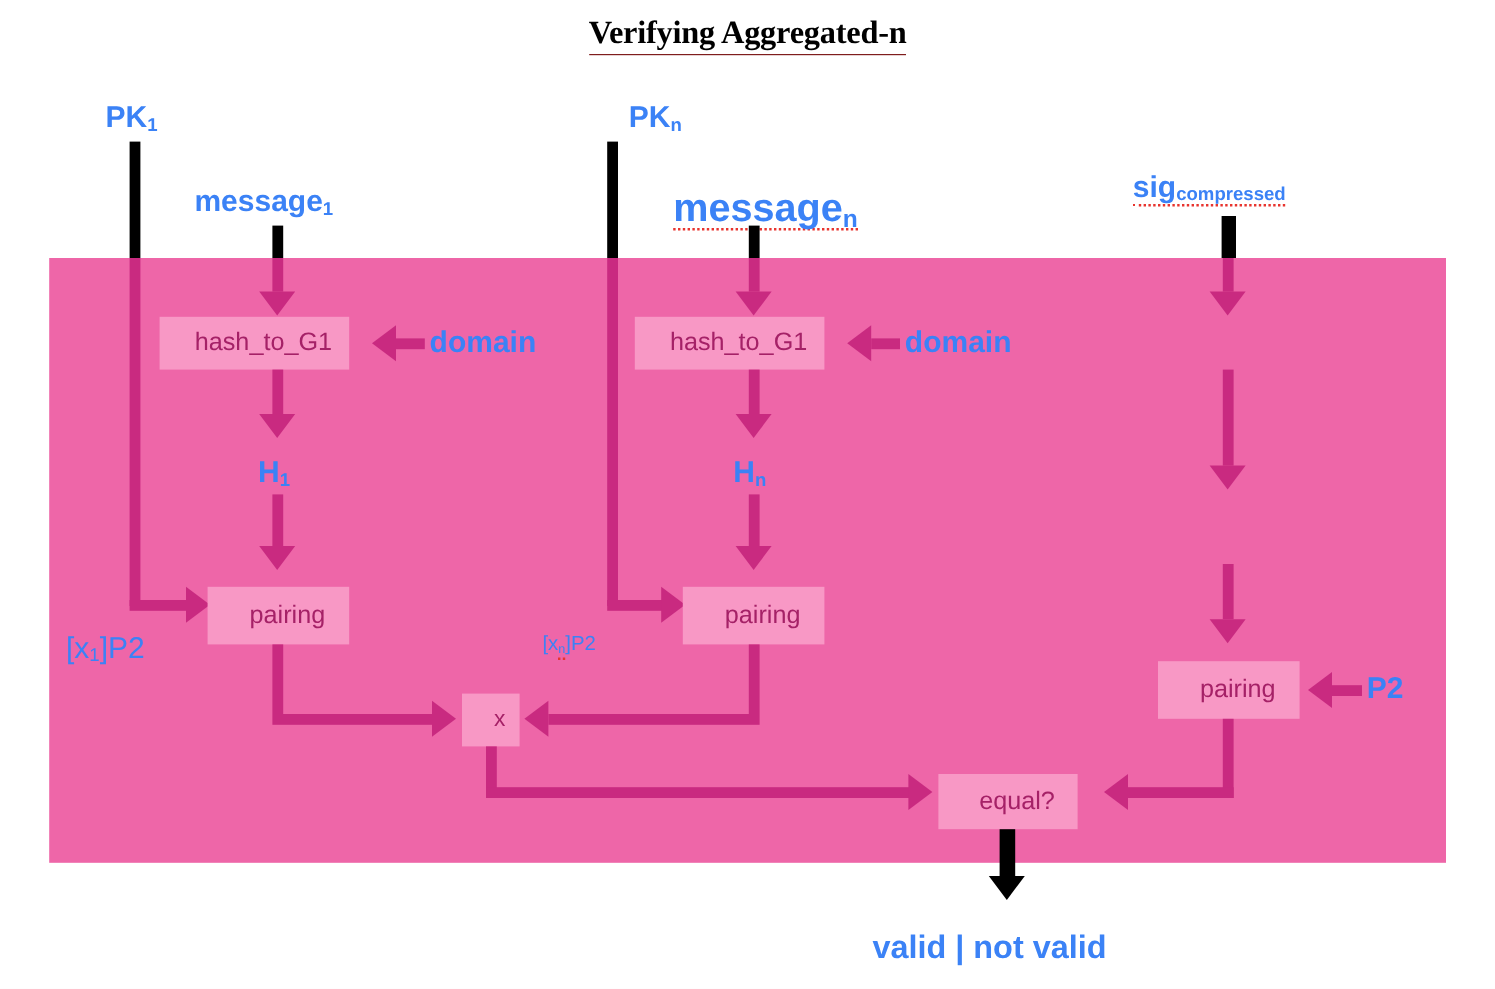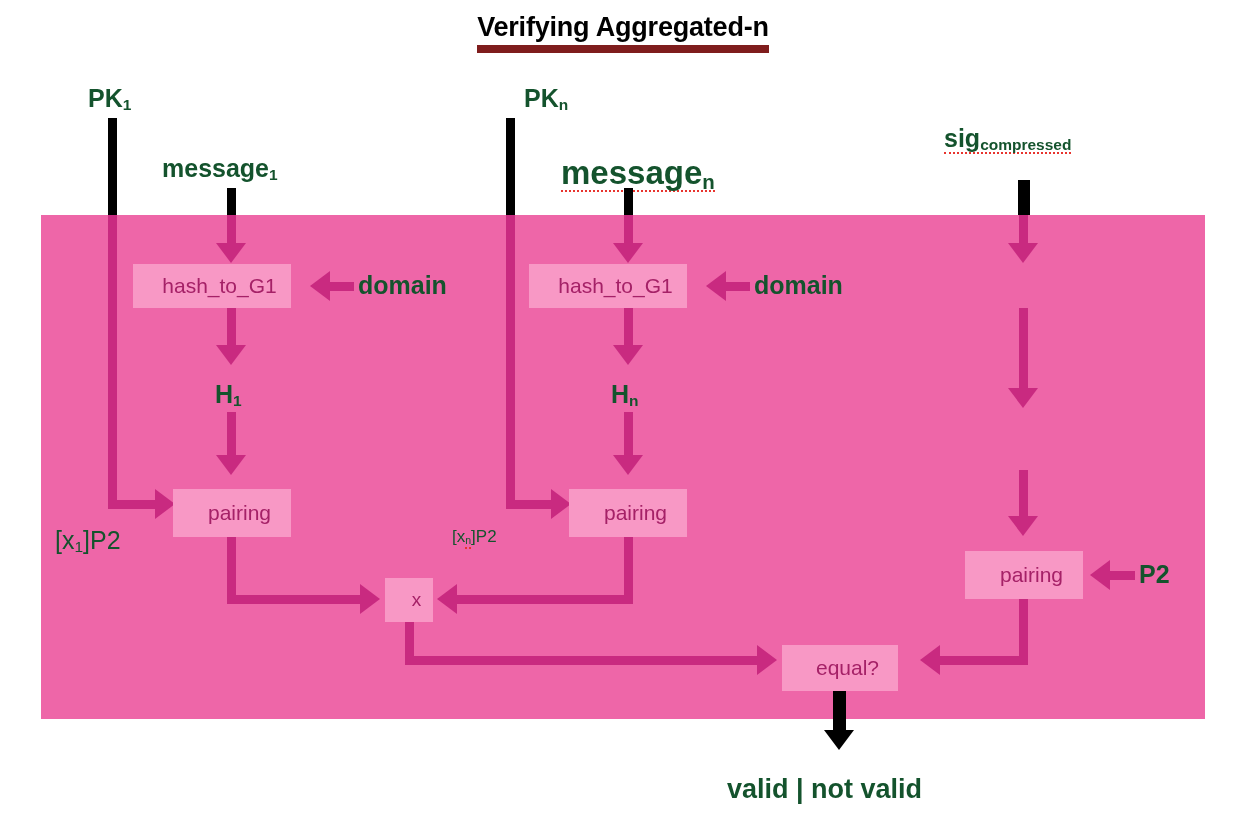--- a/index.html
+++ b/index.html
@@ -24,22 +24,23 @@
     left: 0;
     top: 12px;
     width: 1246px;
     text-align: center;
     font-size: 27px;
     font-weight: bold;
     color: #000000;
     letter-spacing: -0.2px;
   }
   .title span {
-    border-bottom: 8px solid #7f1d1d;
+    border-bottom: 1px solid #7f1d1d;
     padding-bottom: 3px;
+    font-family: Liberation Serif, serif;
   }
 
   
   .panel {
     position: absolute;
     left: 41px;
     top: 215px;
     width: 1164px;
     height: 504px;
     background: #ee66a8;
@@ -98,21 +99,21 @@
     box-sizing: border-box;
     padding-left: 15px;
   }
   .box.small {
     font-size: 19px;
   }
 
   
   .lbl {
     position: absolute;
-    color: #14532d;
+    color: #3b82f6;
     white-space: nowrap;
     line-height: 1;
   }
   .lbl.bold {
     font-weight: bold;
   }
   .lbl sub {
     font-size: 0.62em;
     vertical-align: baseline;
     position: relative;
@@ -226,21 +227,21 @@
   <div class="arrow-left" style="left:437px; top:584px;"></div>
 
   <div class="box small" style="left:385px; top:578px; width:48px; height:44px;">
     <span>x</span>
   </div>
 
   <div class="vline" style="left:405px; top:622px; width:9px; height:38px;"></div>
   <div class="hline" style="left:405px; top:656px; width:355px; height:9px;"></div>
   <div class="arrow-right" style="left:757px; top:645px;"></div>
 
-  <div class="lbl bold spell" style="left:944px; top:126px; font-size:25px;">
+  <div class="lbl bold spell" style="left:944px; top:144px; font-size:25px;">
     <span>sig</span><sub>compressed</sub>
   </div>
   <div class="blackline" style="left:1018px; top:180px; width:12px; height:35px;"></div>
   <div class="vline" style="left:1019px; top:215px; width:9px; height:28px;"></div>
   <div class="arrow-down" style="left:1008px; top:243px;"></div>
 
 
   <div class="vline" style="left:1019px; top:308px; width:9px; height:80px;"></div>
   <div class="arrow-down" style="left:1008px; top:388px;"></div>
 

